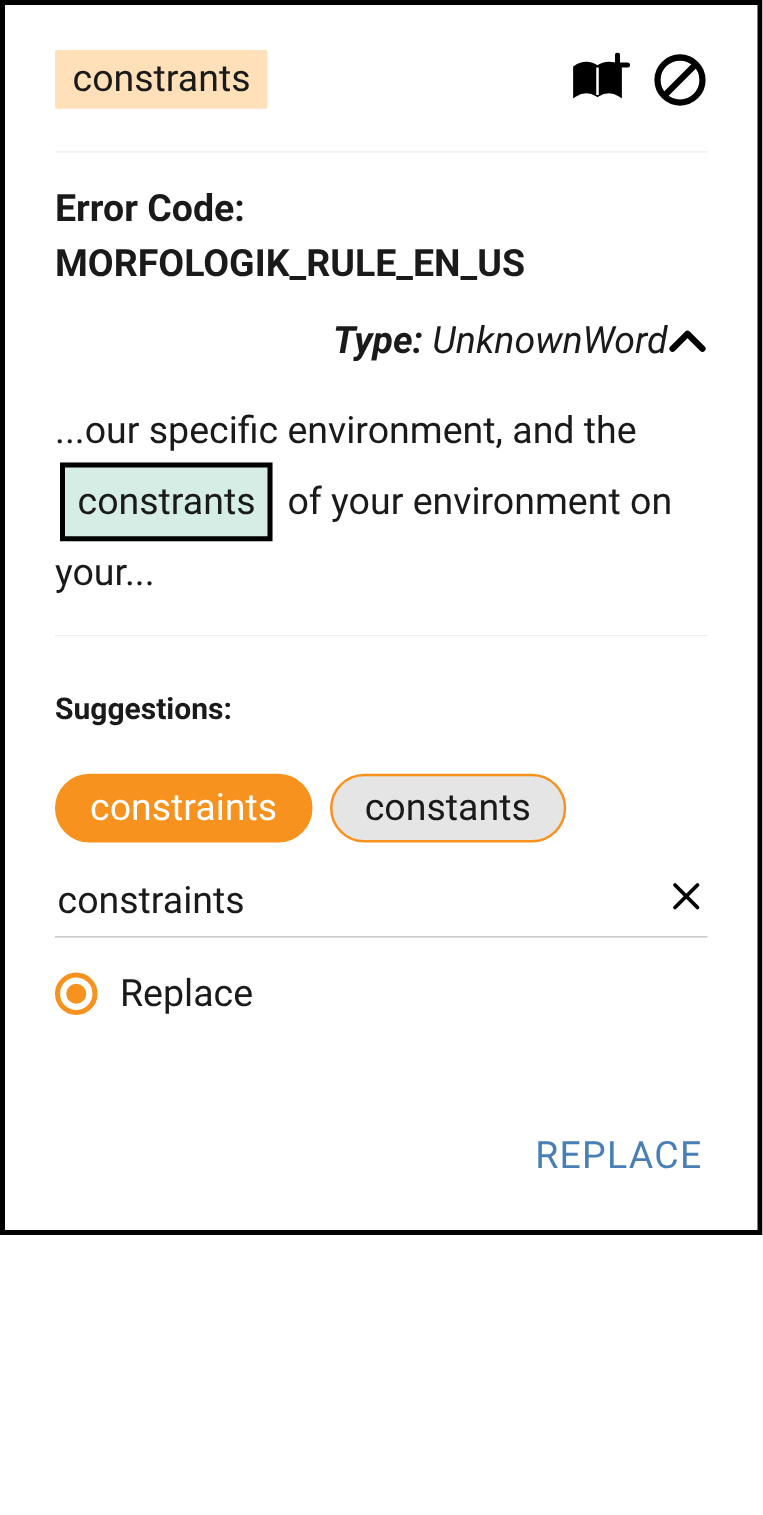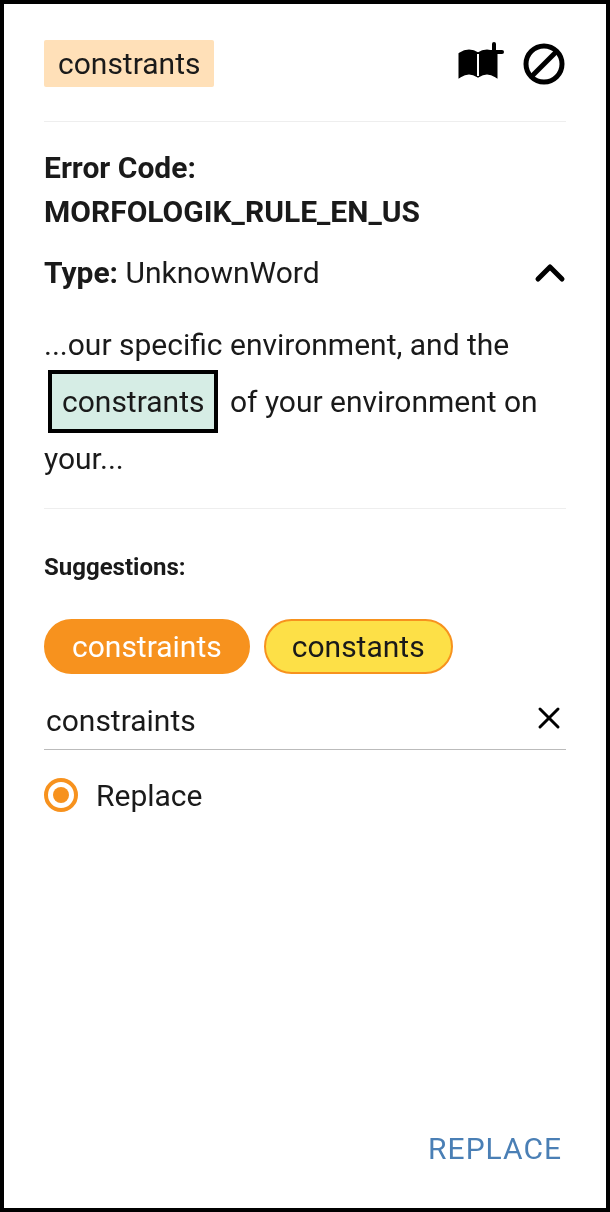--- a/index.html
+++ b/index.html
@@ -5,21 +5,21 @@
   * { box-sizing: border-box; }
   body {
     margin: 0;
     padding: 0;
     font-family: -apple-system, BlinkMacSystemFont, "Segoe UI", Roboto, Helvetica, Arial, sans-serif;
     background: #fff;
     color: #1a1a1a;
   }
   .panel {
     width: 610px;
-    height: 1212px;
+    height: 988px;
     border: 4px solid #000;
     padding: 36px 40px;
     display: flex;
     flex-direction: column;
   }
   .top-row {
     display: flex;
     align-items: center;
     justify-content: space-between;
     margin-bottom: 30px;
@@ -49,23 +49,24 @@
   }
   .section {
     font-size: 30px;
     line-height: 1.45;
     color: #1a1a1a;
   }
   .bold { font-weight: 700; }
   .type-row {
     display: flex;
     align-items: center;
-    justify-content: space-between;
+    justify-content: flex-end;
     margin-top: 18px;
     margin-bottom: 24px;
+    font-style: italic;
   }
   .context {
     font-size: 30px;
     line-height: 1.7;
     margin-bottom: 20px;
   }
   .highlight-word {
     display: inline-block;
     background: #d6ede5;
     border: 4px solid #000;
@@ -87,21 +88,21 @@
     padding: 8px 26px;
     border-radius: 999px;
     cursor: pointer;
     border: 2px solid #f7921e;
   }
   .chip-selected {
     background: #f7921e;
     color: #fff;
   }
   .chip-outline {
-    background: #fde047;
+    background: #e5e5e5;
     color: #1a1a1a;
   }
   .replace-label {
     font-size: 28px;
     color: #444;
     margin-bottom: 8px;
   }
   .input-row {
     display: flex;
     align-items: center;

